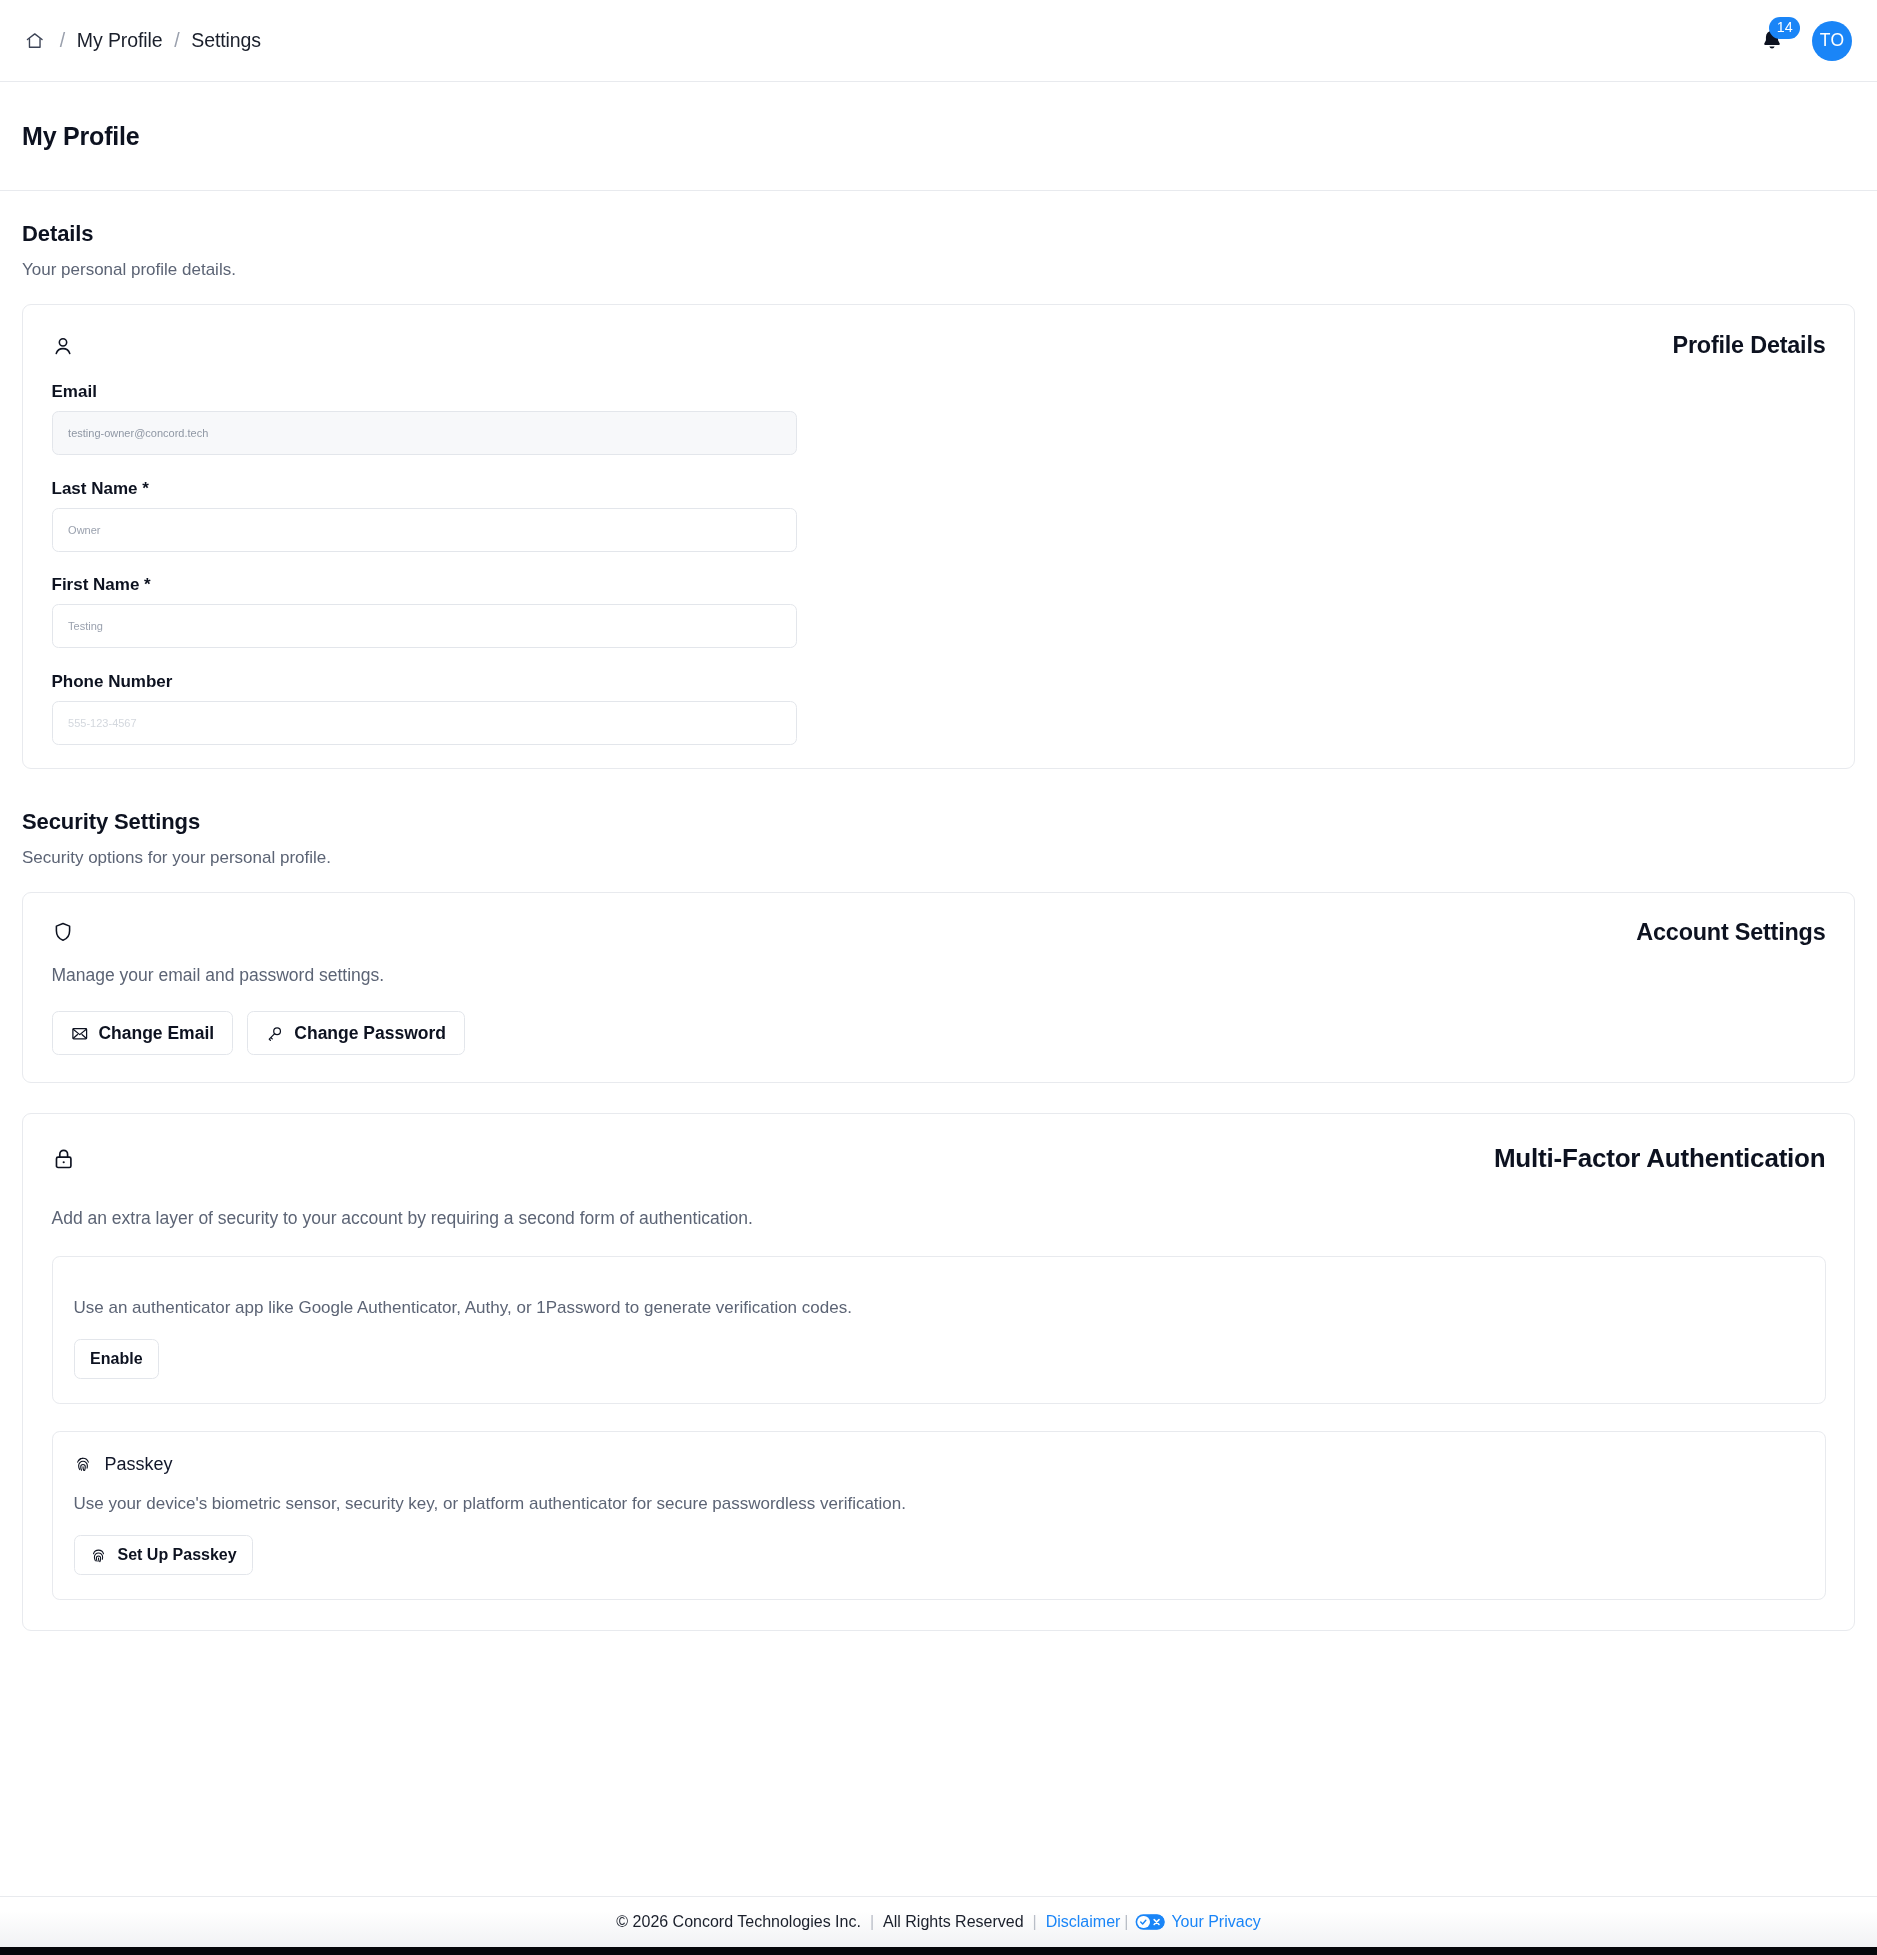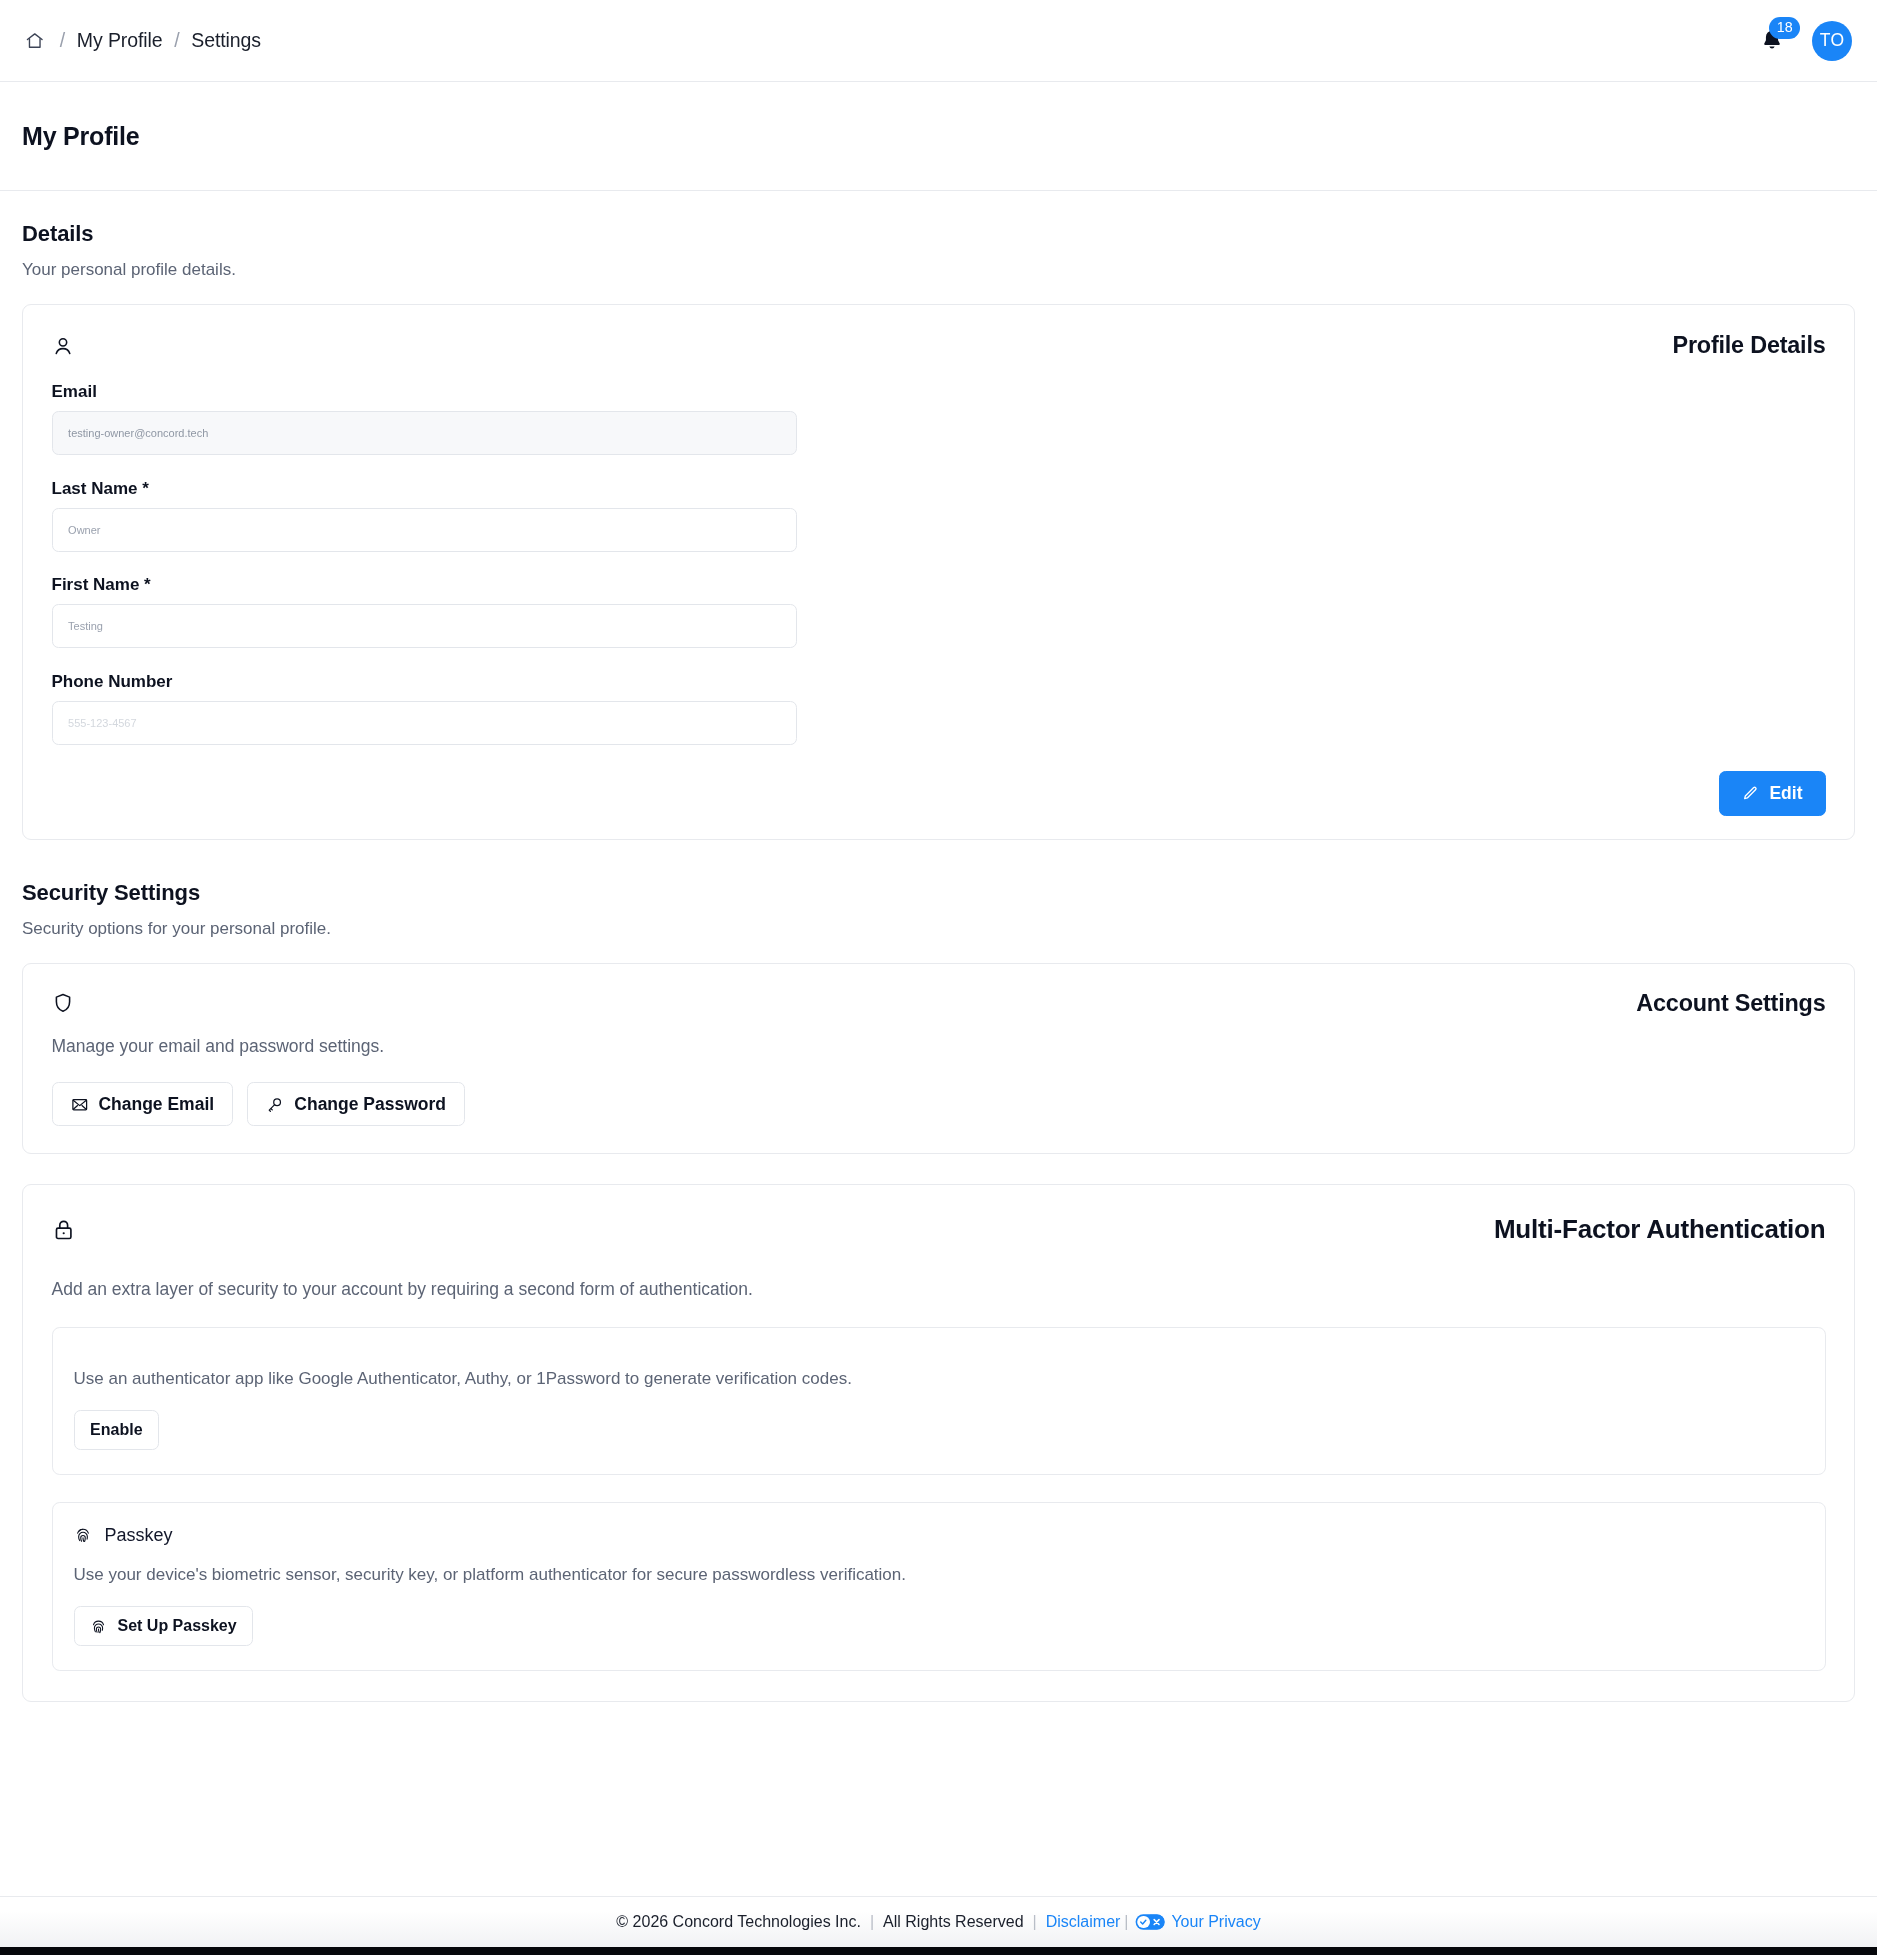--- a/index.html
+++ b/index.html
@@ -152,21 +152,21 @@
     </div>
 
     <div class="topbar-right">
       <div class="bell-wrap">
         <span style="display:inline-flex;color:#0d1220;">
           <svg width="26" height="26" viewBox="0 0 24 24" fill="currentColor">
             <path d="M12 2.6a5.6 5.6 0 0 0-5.6 5.6v3.1L4.9 14.4a.9.9 0 0 0 .78 1.35h12.64a.9.9 0 0 0 .78-1.35l-1.5-3.1V8.2A5.6 5.6 0 0 0 12 2.6Z"></path>
             <path d="M9.6 17.1a2.5 2.5 0 0 0 4.8 0Z"></path>
           </svg>
         </span>
-        <span class="bell-badge">18</span>
+        <span class="bell-badge">14</span>
       </div>
       <div class="avatar">TO</div>
     </div>
   </div>
 
   <div class="page-title-bar">
     <h1 class="page-title">My Profile</h1>
   </div>
 
   <div class="main">
@@ -198,30 +198,20 @@
       <div class="form-field">
         <label class="field-label">First Name *</label>
         <div class="field-input">Testing</div>
       </div>
 
       <div class="form-field">
         <label class="field-label">Phone Number</label>
         <div class="field-input faint">555-123-4567</div>
       </div>
 
-      <div class="card-actions">
-        <button class="btn btn-primary">
-          <span class="icon" style="color:#fff">
-            <svg width="17" height="17" viewBox="0 0 24 24" fill="none" stroke="currentColor" stroke-width="1.9" stroke-linecap="round" stroke-linejoin="round">
-              <path d="M16.6 3.6a2 2 0 0 1 2.8 2.8L7.5 18.3l-3.7.9.9-3.7Z"></path>
-            </svg>
-          </span>
-          <span>Edit</span>
-        </button>
-      </div>
     </div>
 
     <h2 class="section-head" style="margin-top:40px">Security Settings</h2>
     <p class="section-sub">Security options for your personal profile.</p>
 
     <div class="card account-card">
       <div class="card-title-row">
         <span class="icon">
           <svg width="22" height="22" viewBox="0 0 24 24" fill="none" stroke="currentColor" stroke-width="1.7" stroke-linejoin="round">
             <path d="M12 2.8 4.8 5.6v5.1c0 4.6 3 8.8 7.2 10.4 4.2-1.6 7.2-5.8 7.2-10.4V5.6Z"></path>

